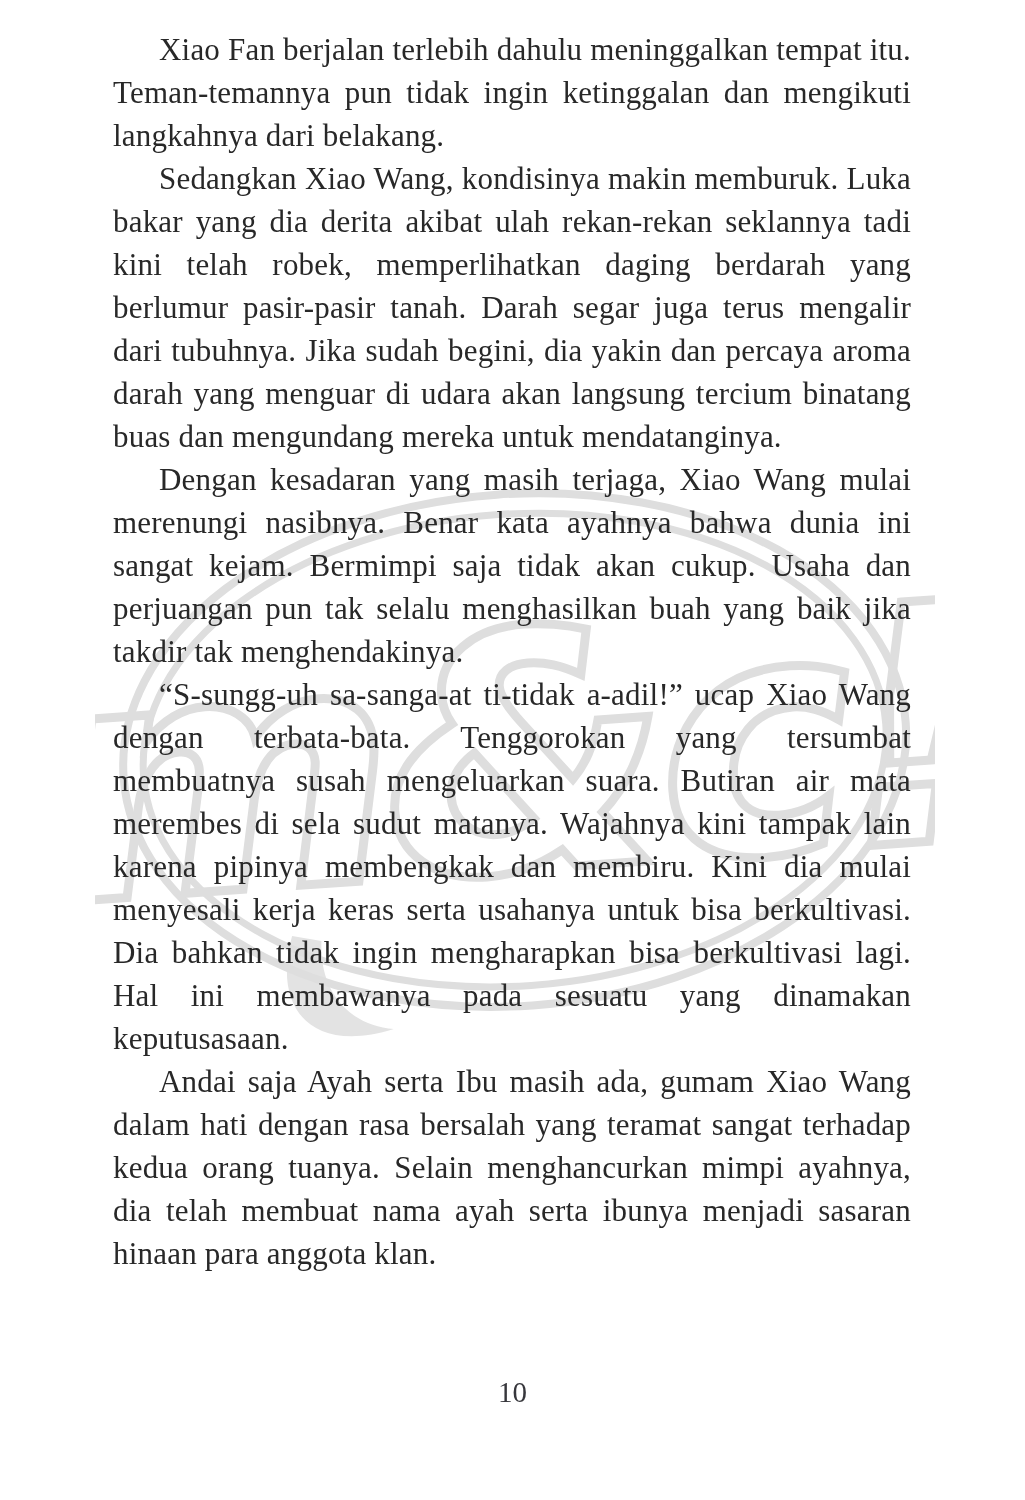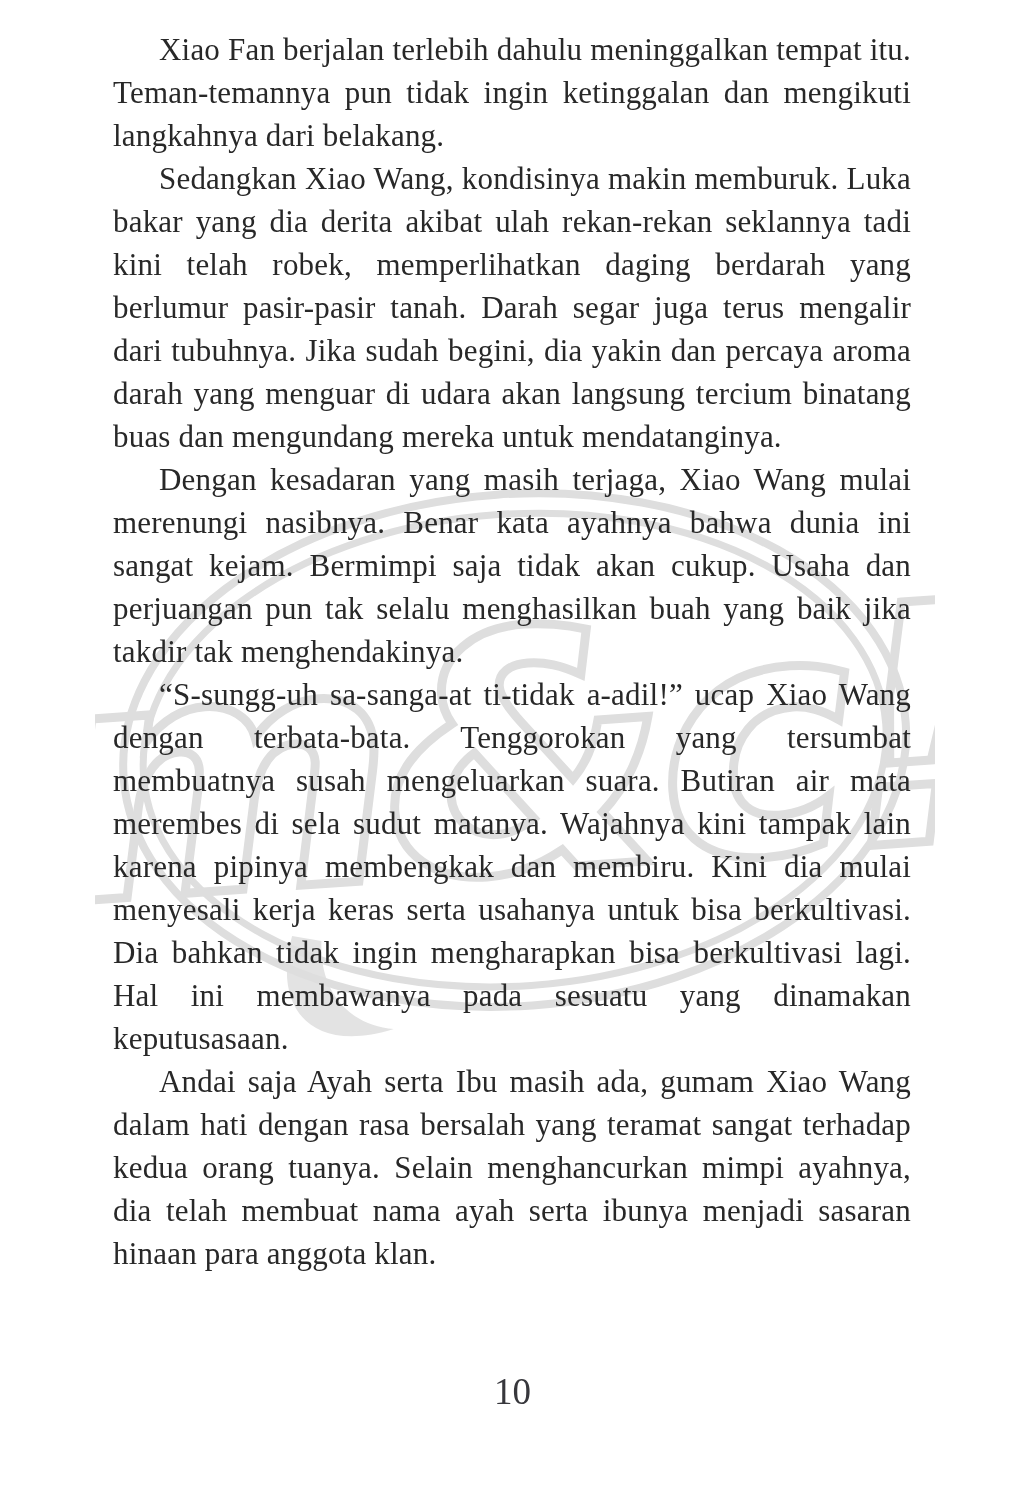--- a/index.html
+++ b/index.html
@@ -44,21 +44,21 @@
   .seg-italic {
   }
   .page-number {
     position: absolute;
     left: 0;
     top: 1372px;
     width: 100%;
     text-align: center;
     z-index: 1;
     color: #37373c;
-    font-size: 37px;
+    font-size: 29px;
     line-height: 40px;
   }
 </style>
 </head>
 <body>
 
 <div class="page">
 
   <svg class="watermark" viewBox="0 0 840 600" xmlns="http://www.w3.org/2000/svg" aria-hidden="true">
     <g transform="rotate(-4 420 290)">

